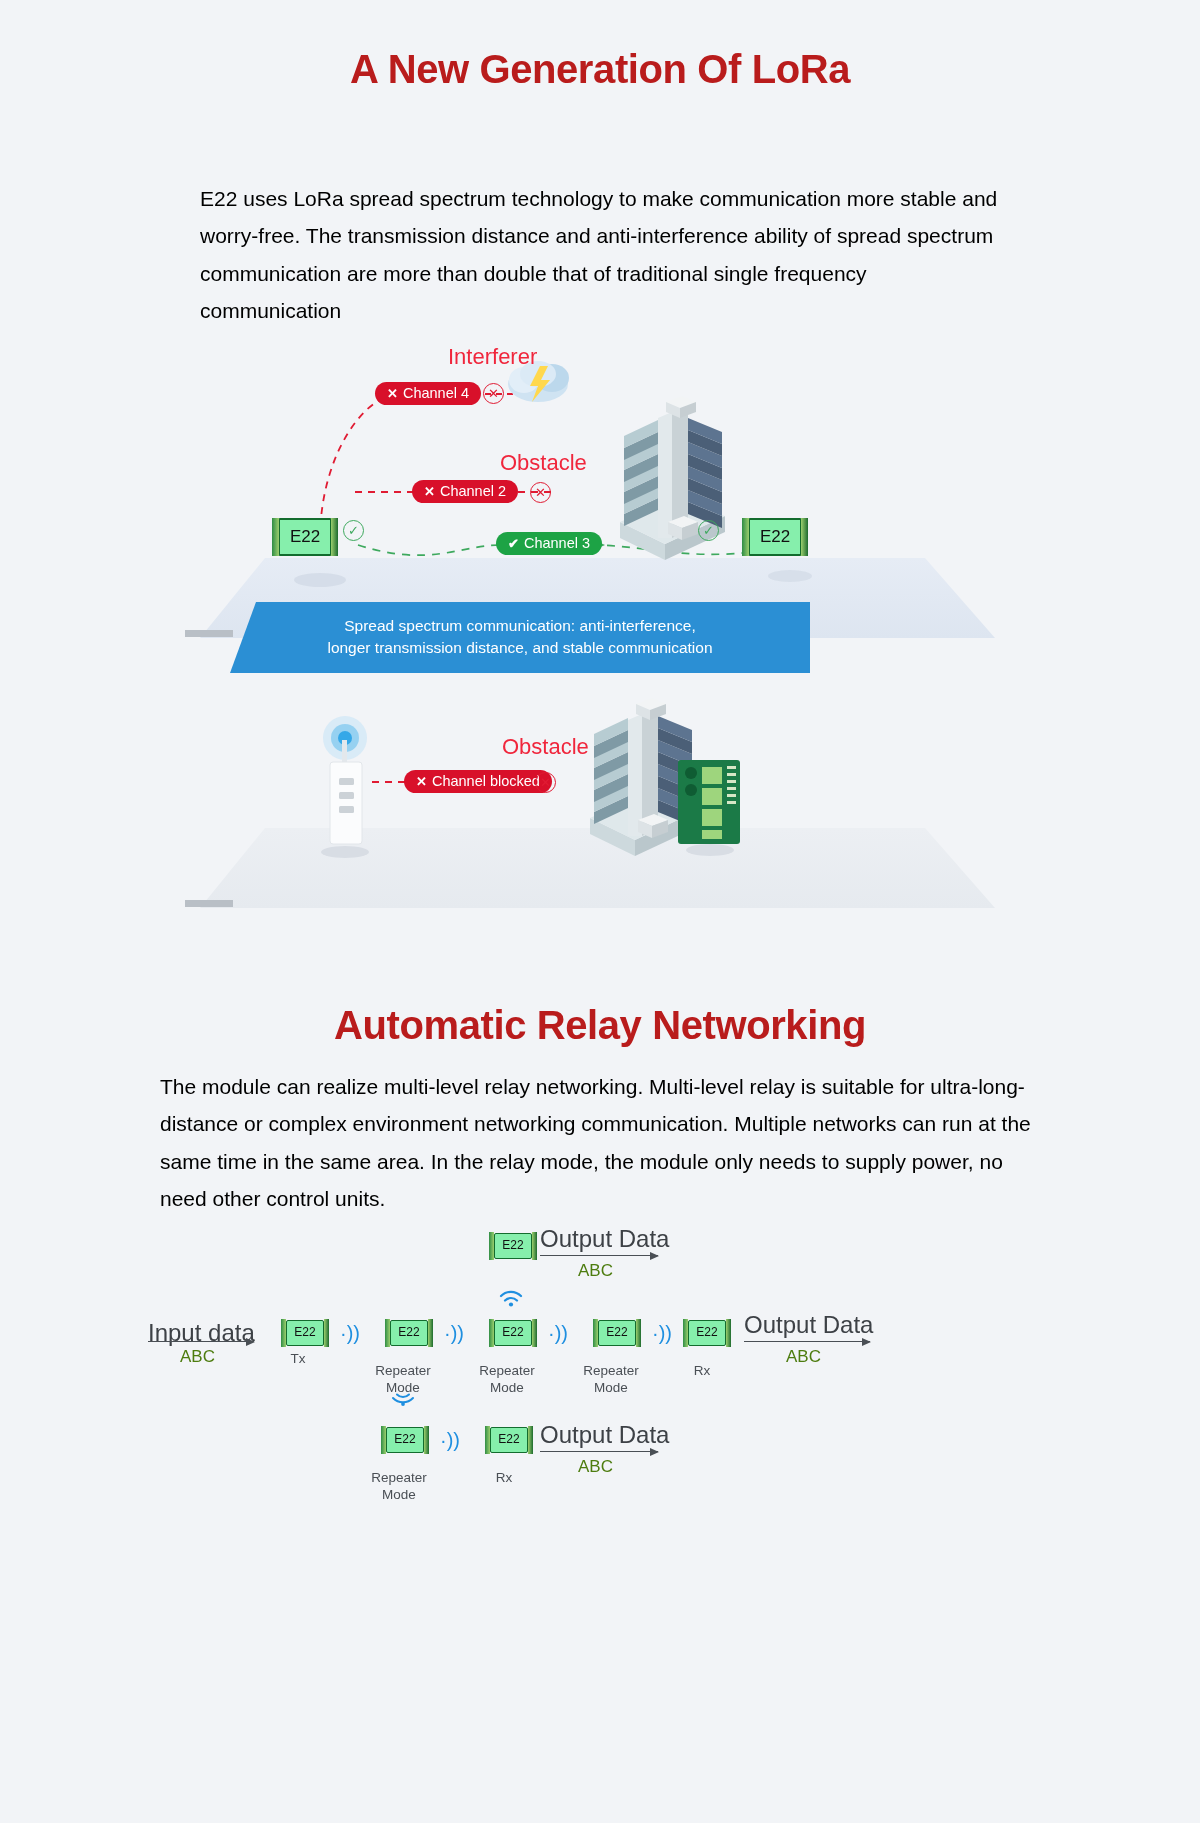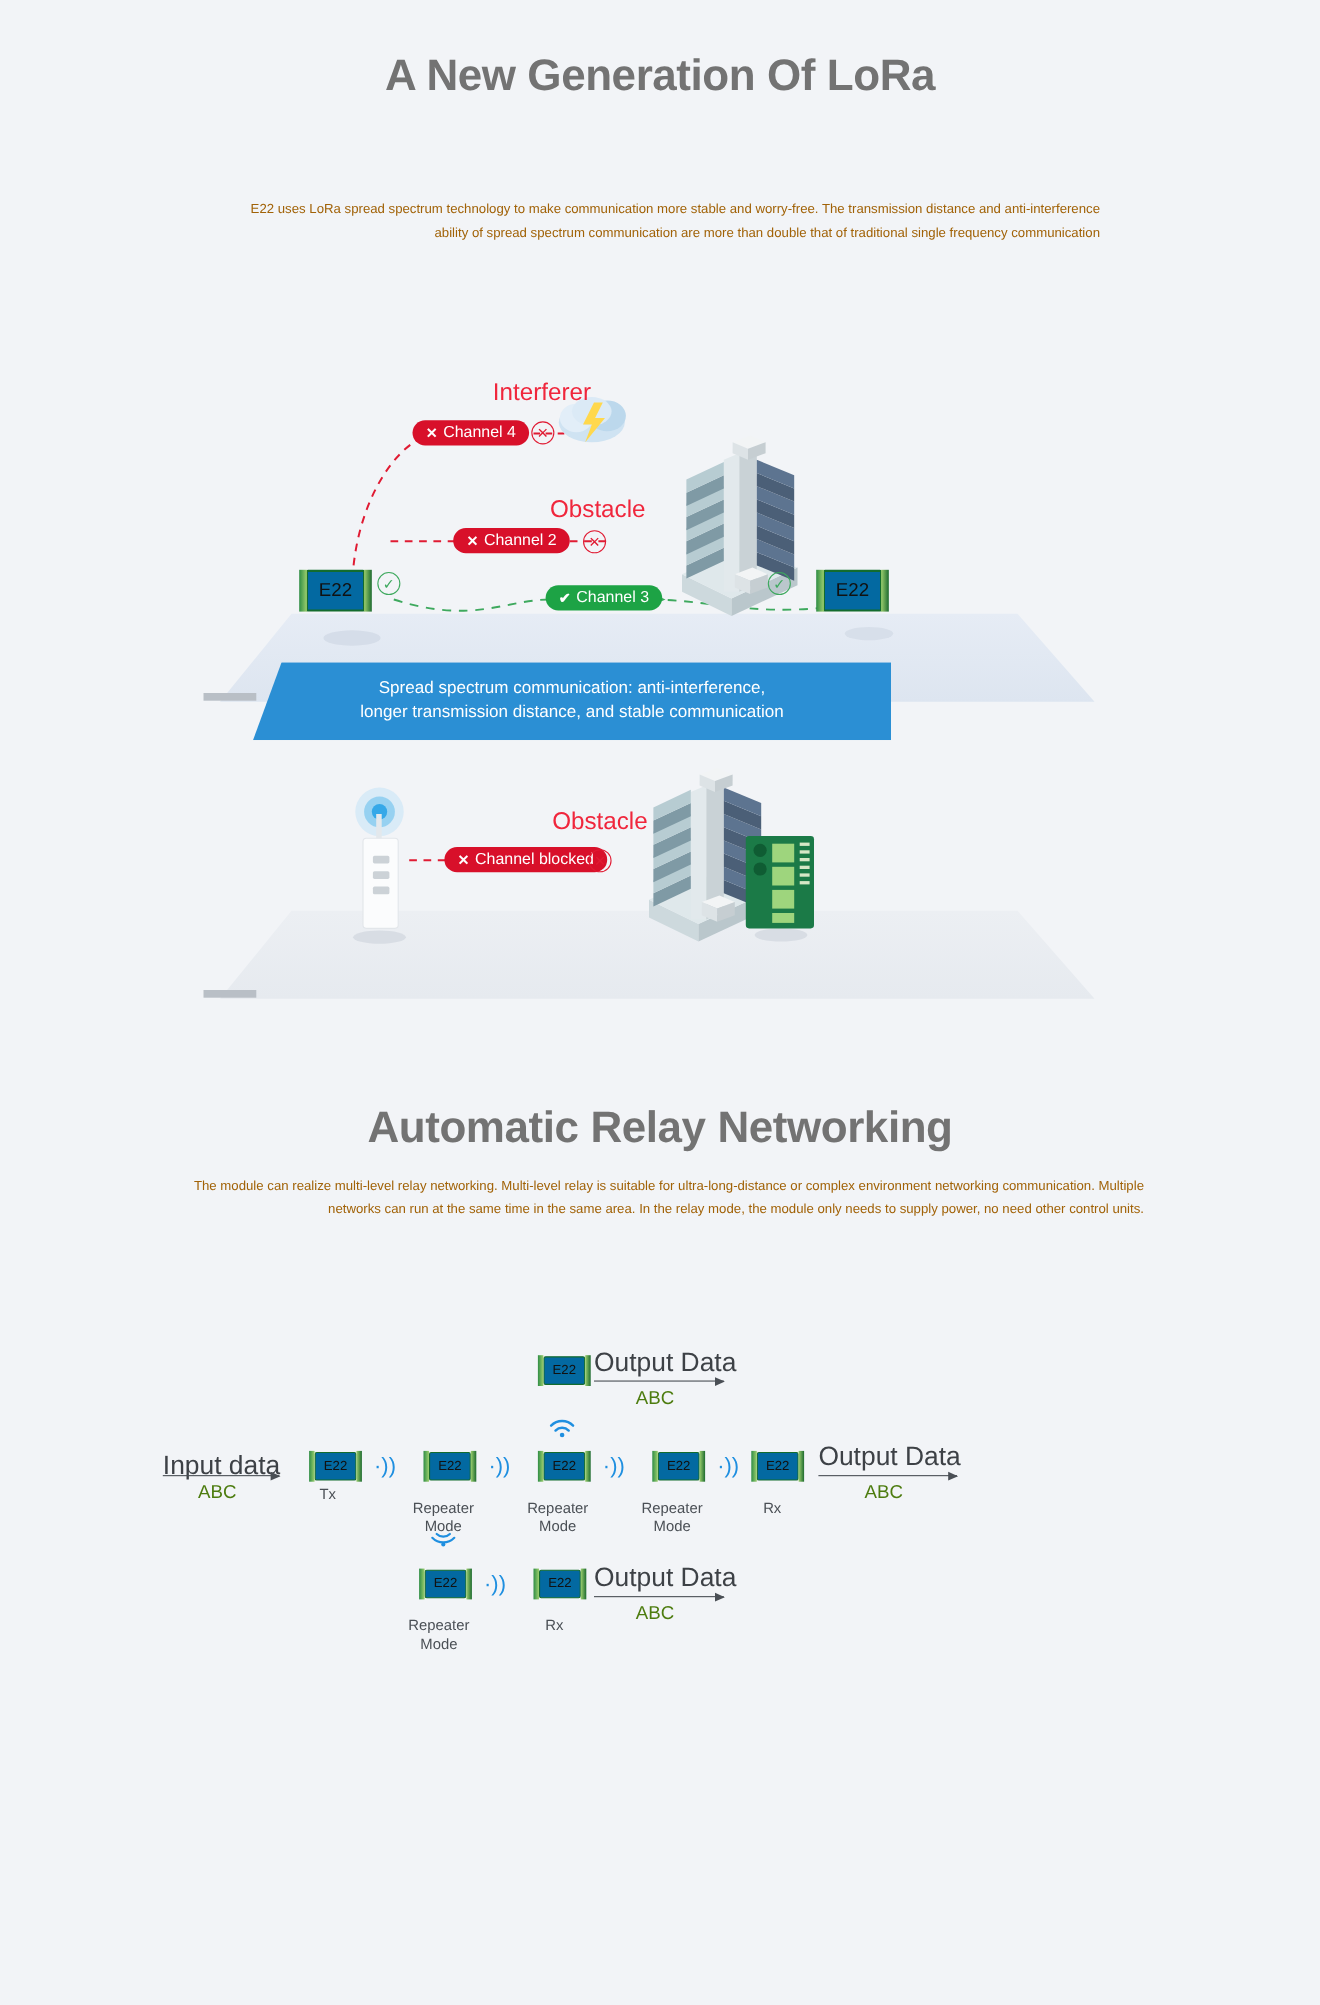--- a/index.html
+++ b/index.html
@@ -8,28 +8,28 @@
     background: #f2f4f7;
     font-family: "Liberation Sans", sans-serif;
   }
   body { position: relative; width: 1200px; height: 1823px; overflow: hidden; }
 
   
   .h1 {
     text-align: center;
     font-size: 40px;
     font-weight: bold;
-    color: #737373;
+    color: #b91c1c;
     line-height: 1.28;
     letter-spacing: -0.4px;
   }
   .lead {
-    text-align: right;
-    font-size: 12px;
-    color: #a16207;
+    text-align: left;
+    font-size: 21px;
+    color: #000000;
     line-height: 1.78;
     width: 800px;
     margin: 0 auto;
   }
 
   #sec1-title { position: absolute; left: 200px; top: 44px; width: 800px; }
   #sec1-lead  { position: absolute; left: 200px; top: 180px; width: 800px; }
 
   #sec2-title { position: absolute; left: 200px; top: 1000px; width: 800px; }
   #sec2-lead  { position: absolute; left: 160px; top: 1068px; width: 880px; }
@@ -39,21 +39,21 @@
   #scene1 { left: 180px; top: 340px; width: 840px; height: 330px; text-decoration: underline; }
   #scene2 { left: 180px; top: 700px; width: 840px; height: 240px; }
 
   
   .ground { position: absolute; width: 100%; height: 100%; left: 0; top: 0; }
 
   
   .e22 {
     position: relative;
     display: inline-block;
-    background: #0369a1;
+    background: #86efac;
     border: 2px solid #136c2e;
     height: 38px;
     width: 54px;
     border-radius: 2px;
     text-align: center;
     line-height: 34px;
     font-size: 17px;
     color: #111;
     font-family: "Liberation Sans", sans-serif;
   }

